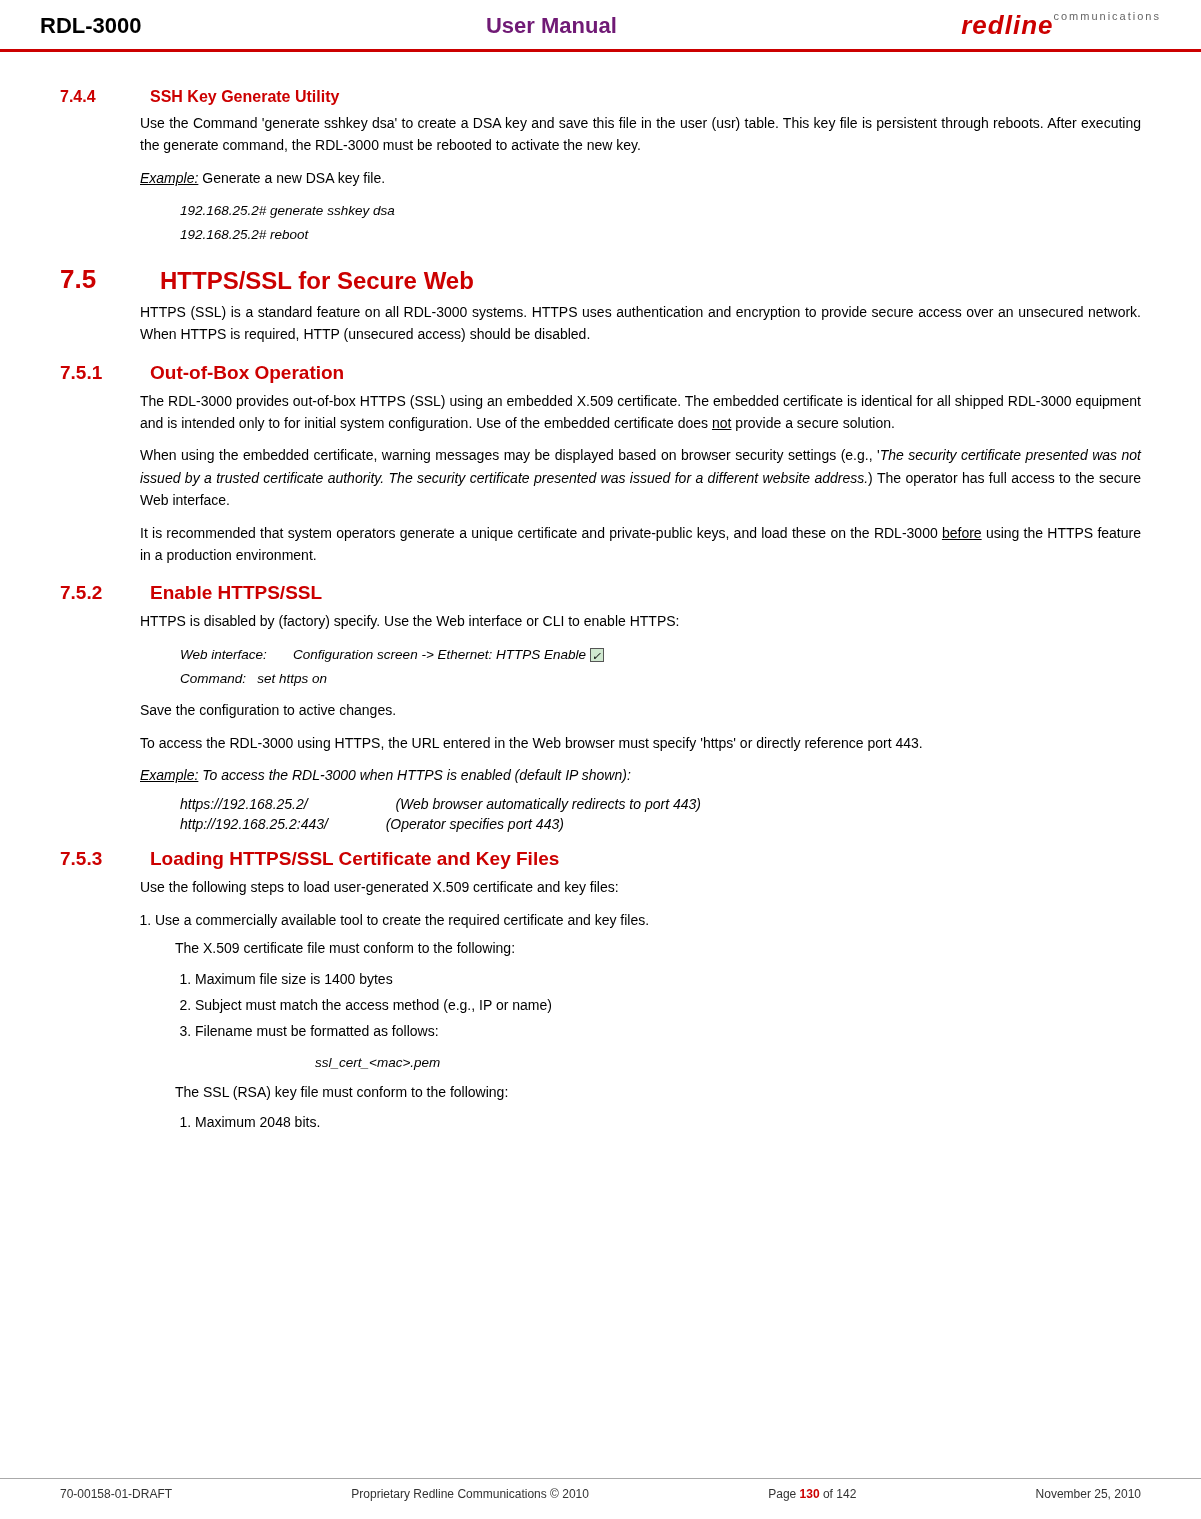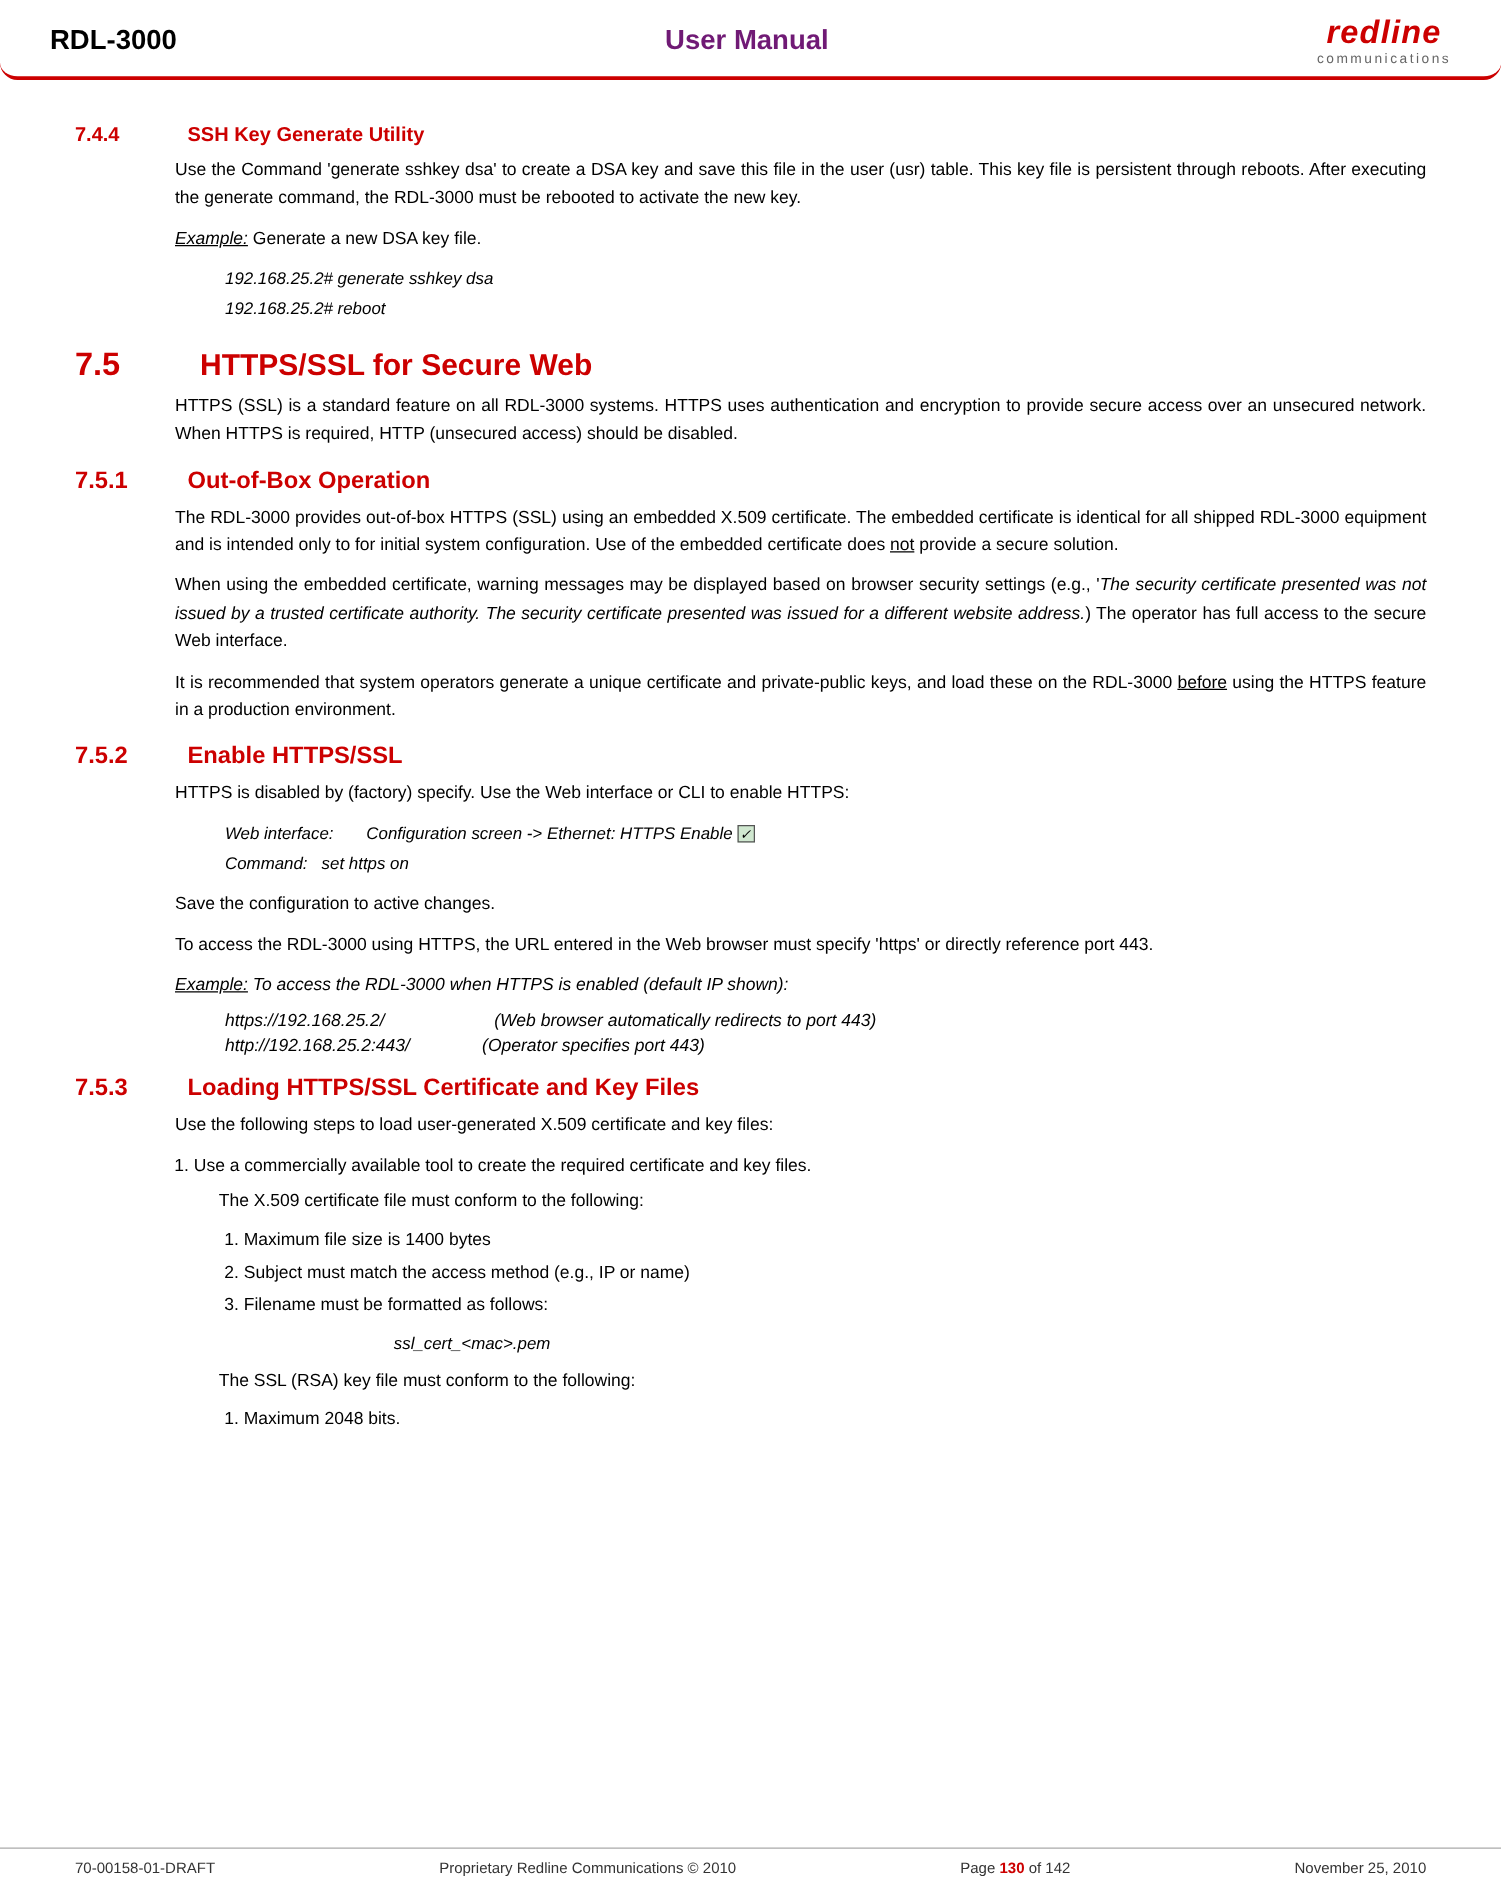--- a/index.html
+++ b/index.html
@@ -14,38 +14,37 @@
     }
 
     
     .page-header {
       display: flex;
       justify-content: space-between;
       align-items: center;
       padding: 10px 40px 8px 40px;
       border-bottom: 3px solid #cc0000;
       margin-bottom: 0;
-      border-radius: 14px;
     }
     .header-left {
       font-size: 22px;
       font-weight: bold;
       color: #000;
       font-family: Arial, sans-serif;
     }
     .header-right {
       font-size: 22px;
       font-weight: bold;
       color: #701a75;
       font-family: Arial, sans-serif;
     }
     .logo-area {
       display: flex;
-      flex-direction: column;
-      align-items: center;
+      flex-direction: row;
+      align-items: flex-start;
     }
     .logo-redline {
       color: #cc0000;
       font-size: 26px;
       font-weight: bold;
       font-style: italic;
       letter-spacing: 1px;
       font-family: Arial, sans-serif;
     }
     .logo-sub {

